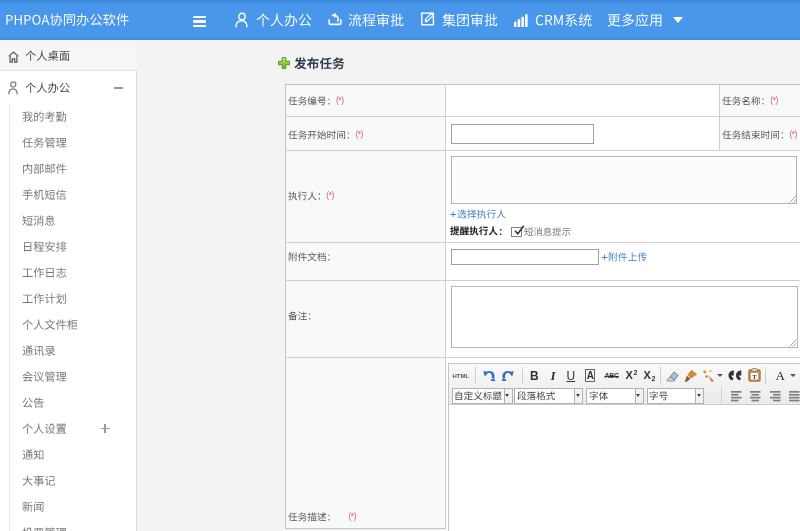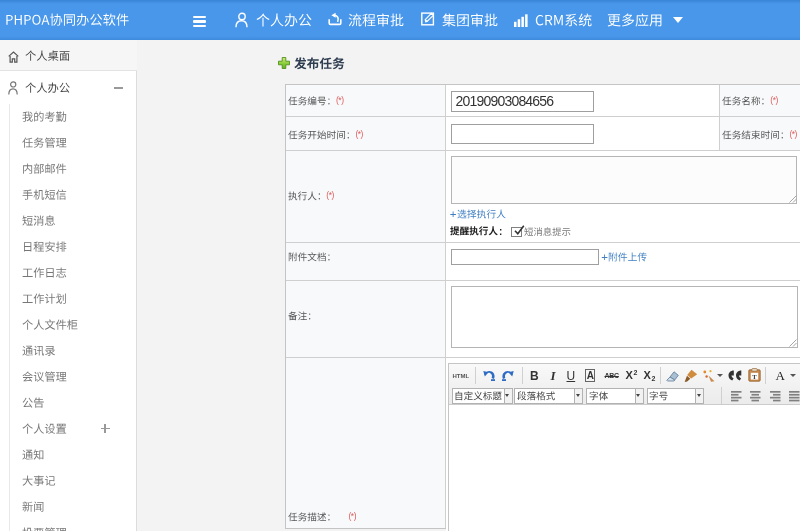--- a/index.html
+++ b/index.html
@@ -281,21 +281,20 @@
 <div style="position:absolute;left:287.5px;top:95.7px;line-height:0"><svg style="overflow:visible" width="48.2" height="9.7" viewBox="0 0 5000 1000">
         <g fill="#555" transform="translate(0,880) scale(1,-1)">
           <use href="#g33" x="0"></use>
           <use href="#g34" x="1000"></use>
           <use href="#g76" x="2000"></use>
           <use href="#g77" x="3000"></use>
           <use href="#g78" x="4000"></use>
         </g>
       </svg></div>
 <div class="abs" style="left:336.0px;top:96.0px;font-size:8.5px;line-height:9px;color:#e05a5a;letter-spacing:-0.5px">(*)</div>
-<input style="position: absolute; left: 450.5px; top: 91px; width: 143.5px; height: 20.5px; border: 1px solid rgb(159, 159, 159); font-family: &quot;Liberation Sans&quot;, sans-serif; font-size: 14px; letter-spacing: -0.8px; color: rgb(51, 51, 51); padding: 0px 4px; background: rgb(255, 255, 255); outline: none;" value="20190903084656">
 <div style="position:absolute;left:721.6px;top:95.7px;line-height:0"><svg style="overflow:visible" width="48.2" height="9.7" viewBox="0 0 5000 1000">
         <g fill="#555" transform="translate(0,880) scale(1,-1)">
           <use href="#g33" x="0"></use>
           <use href="#g34" x="1000"></use>
           <use href="#g79" x="2000"></use>
           <use href="#g80" x="3000"></use>
           <use href="#g78" x="4000"></use>
         </g>
       </svg></div>
 <div class="abs" style="left:770.3px;top:96.0px;font-size:8.5px;line-height:9px;color:#e05a5a;letter-spacing:-0.5px">(*)</div>

